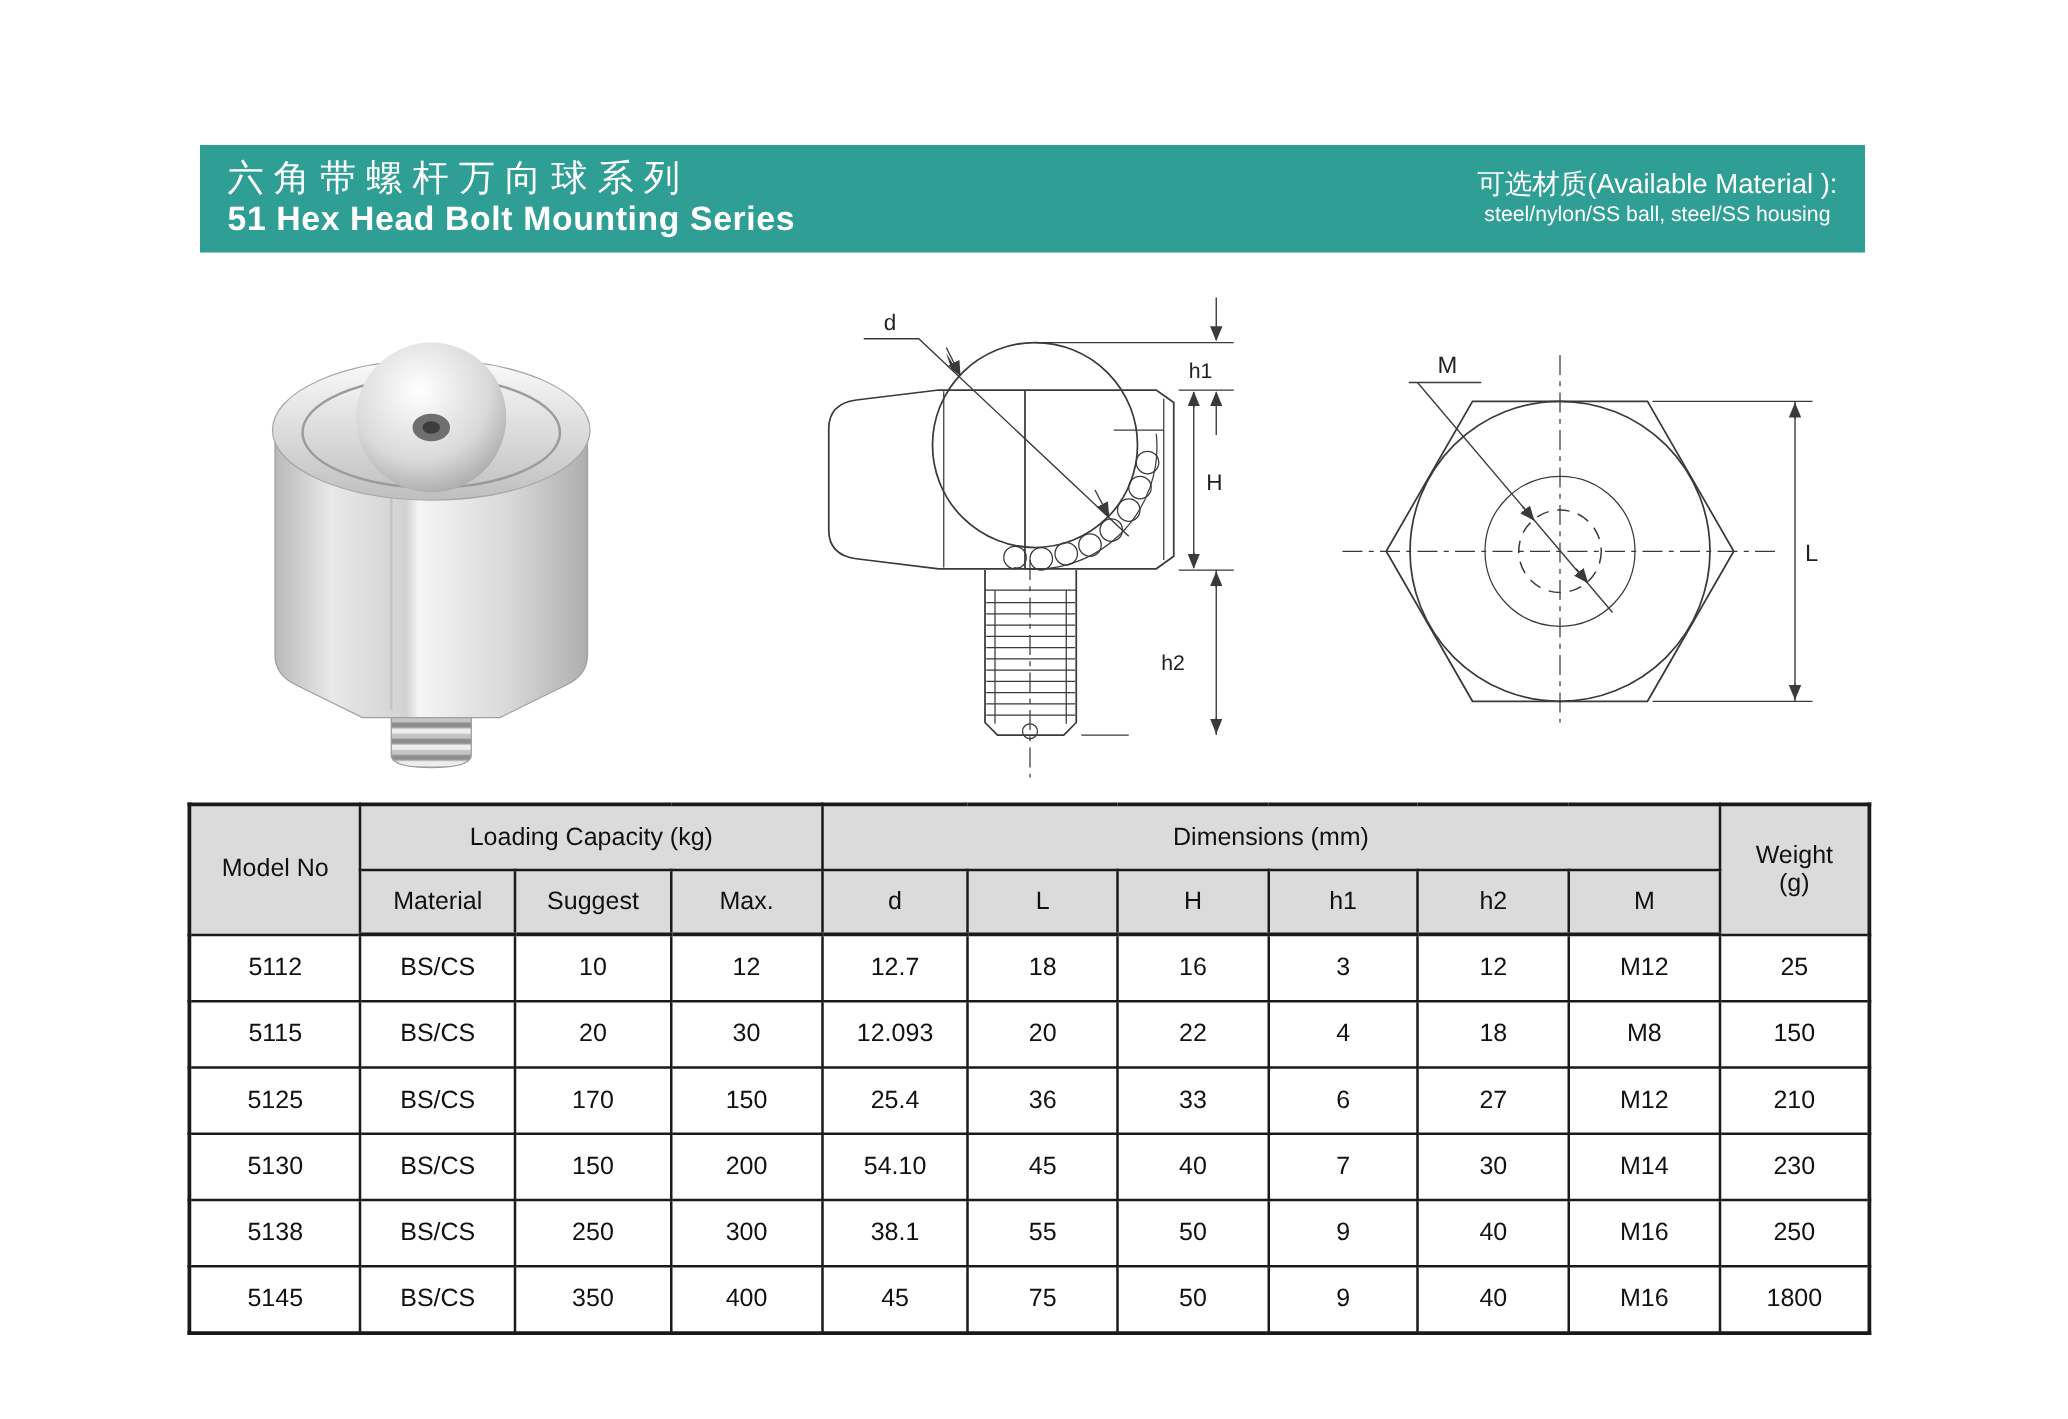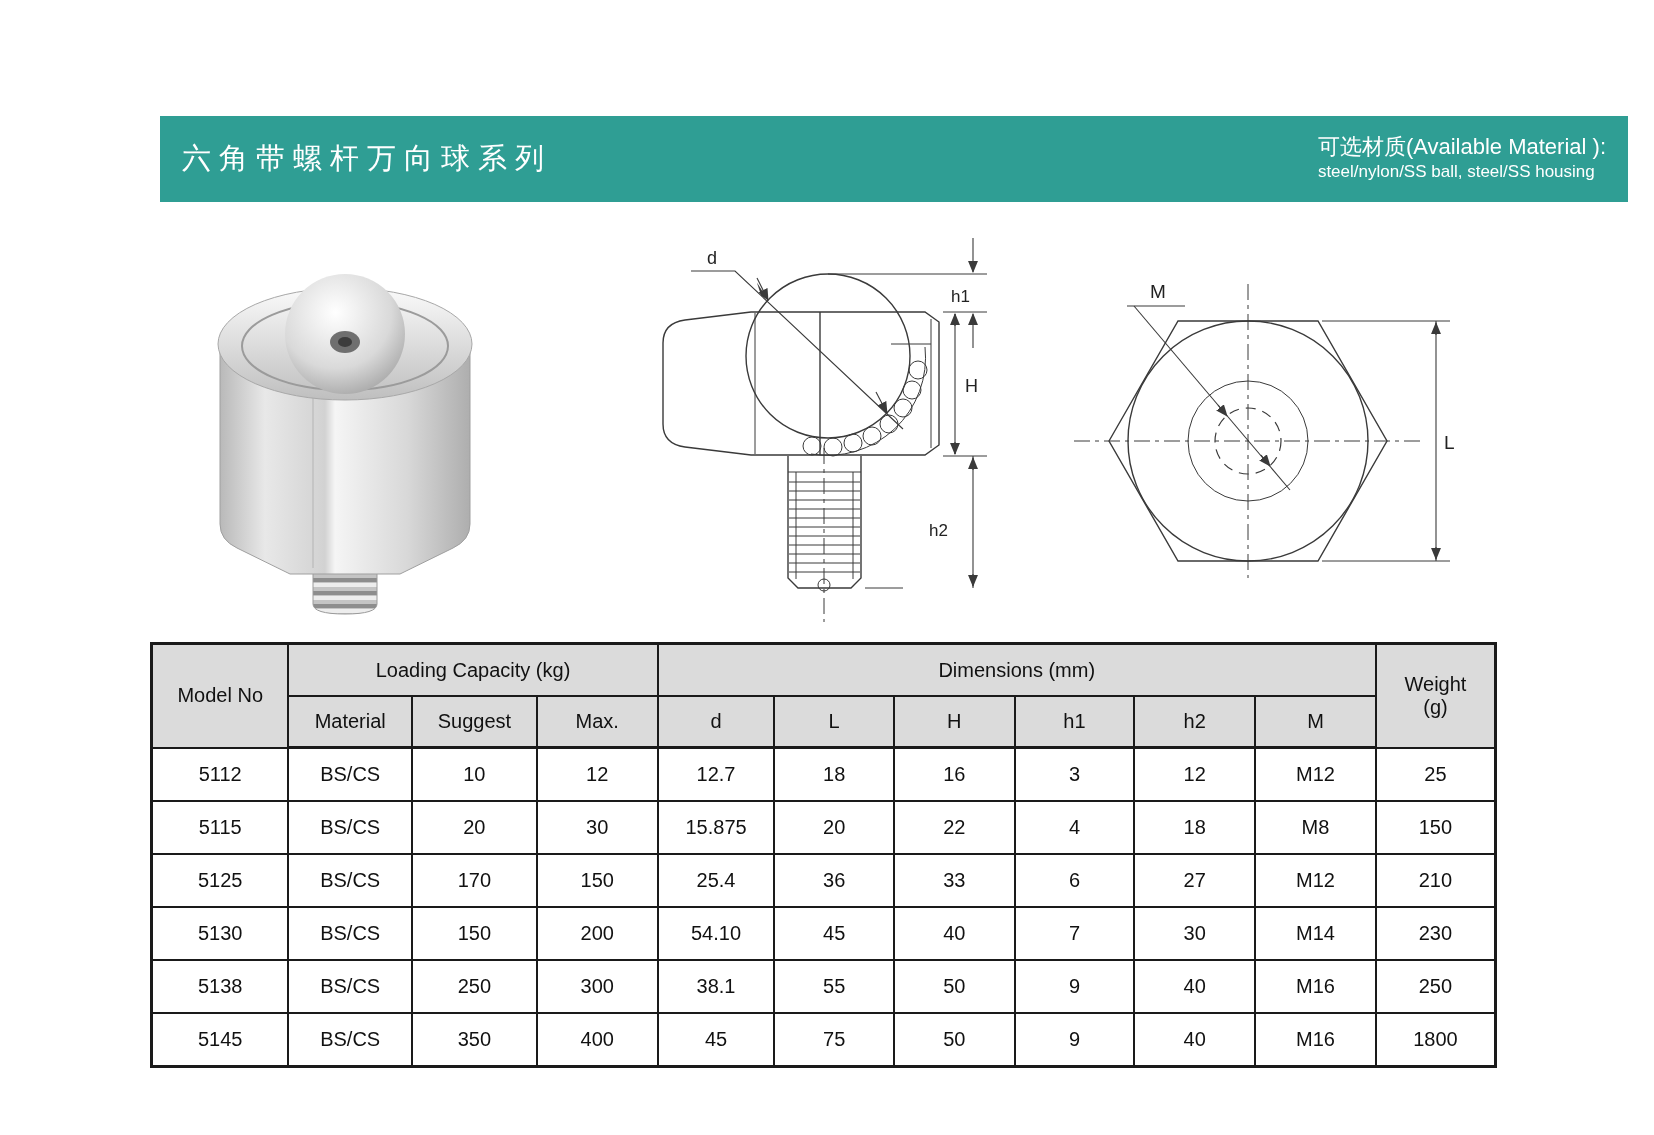--- a/index.html
+++ b/index.html
@@ -1,25 +1,25 @@
 <!DOCTYPE html>
 <html><head>
 <meta charset="utf-8">
 <style>
   html,body{margin:0;padding:0;background:#fff;}
   #page{position:relative;width:1654px;height:1135px;background:#ffffff;overflow:hidden;
         font-family:"Liberation Sans", sans-serif;color:#111;}
 
   
-  .titlebar{position:absolute;left:160px;top:116px;width:1468px;height:86px;
+  .titlebar{position:absolute;left:160px;top:116px;width:1332px;height:86px;
             background:#2f9e94;color:#fff;display:flex;justify-content:space-between;
             align-items:center;box-sizing:border-box;padding:4px 22px 6px 22px;}
   .title-left .cn{font-family:"DejaVu Serif", serif;font-size:29px;letter-spacing:8px;line-height:1.2;}
   .title-left .en{font-size:27px;font-weight:600;letter-spacing:0.5px;line-height:1.15;}
-  .title-right{text-align:left;line-height:1.35;}
+  .title-right{text-align:center;line-height:1.35;}
   .title-right .mat1{font-size:22px;}
   .title-right .mat2{font-size:17px;}
 
   
   .photo{position:absolute;left:195px;top:232px;width:300px;height:388px;}
   .draw-side{position:absolute;left:633px;top:226px;width:372px;height:402px;}
   .draw-top{position:absolute;left:1022px;top:240px;width:444px;height:342px;}
   svg text{font-family:"Liberation Sans", sans-serif;fill:#222;}
   .lines{stroke:#3a3a3a;stroke-width:1.4;fill:none;}
   .thin{stroke:#3a3a3a;stroke-width:1;fill:none;}
@@ -39,20 +39,21 @@
   table.spec tbody td{background:#fff;}
 </style>
 </head>
 <body>
 
 <div id="page">
 
   <div class="titlebar">
     <div class="title-left">
       <div class="cn">六角带螺杆万向球系列</div>
+      <div class="en">51 Hex Head Bolt Mounting Series</div>
     </div>
     <div class="title-right">
       <div class="mat1">可选材质(Available Material ):</div>
       <div class="mat2">steel/nylon/SS ball, steel/SS housing</div>
     </div>
   </div>
 
   <div class="photo">
     <svg width="300" height="388" viewBox="0 0 300 388">
       <defs>
@@ -221,21 +222,21 @@
         <td>3</td>
         <td>12</td>
         <td>M12</td>
         <td>25</td>
       </tr>
       <tr>
         <td>5115</td>
         <td>BS/CS</td>
         <td>20</td>
         <td>30</td>
-        <td>15.875</td>
+        <td>12.093</td>
         <td>20</td>
         <td>22</td>
         <td>4</td>
         <td>18</td>
         <td>M8</td>
         <td>150</td>
       </tr>
       <tr>
         <td>5125</td>
         <td>BS/CS</td>

